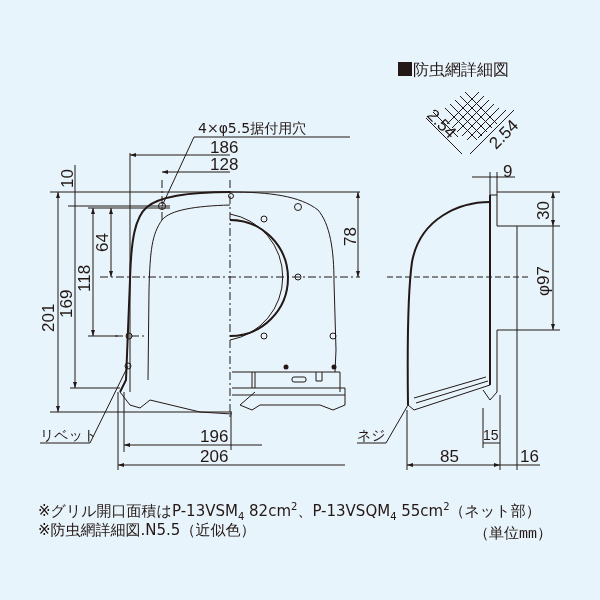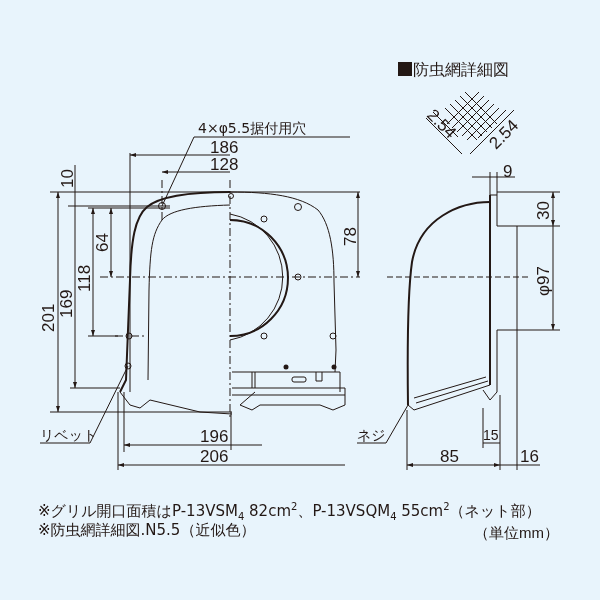--- a/index.html
+++ b/index.html
@@ -19,21 +19,21 @@
   .lbl { font-size: 14px; fill: #231815; font-family: "DejaVu Sans", sans-serif; }
   .note {
     position: absolute; left: 38px; font-size: 15px; line-height: 21px;
     font-family: "DejaVu Sans", sans-serif; color: #231815; white-space: nowrap;
   }
   .title {
     position: absolute; left: 398px; top: 60px; font-size: 16px;
     font-family: "DejaVu Sans", sans-serif; color: #231815; white-space: nowrap;
   }
   .title .sq { display:inline-block; width: 14px; height: 14px; background:#231815; vertical-align: -1px; margin-right: 1px; }
-  .unit { position: absolute; left: 474px; top: 524px; font-size: 15px; font-family: Liberation Sans, sans-serif; white-space: nowrap; }
+  .unit { position: absolute; left: 474px; top: 524px; font-size: 15px; font-family: Liberation Mono, monospace; white-space: nowrap; }
 </style>
 </head>
 <body>
 
 <svg id="canvas" width="600" height="600" viewBox="0 0 600 600">
 
   <g>
     <g class="ln">
 
       <line x1="455" y1="100" x2="487" y2="132"></line>

